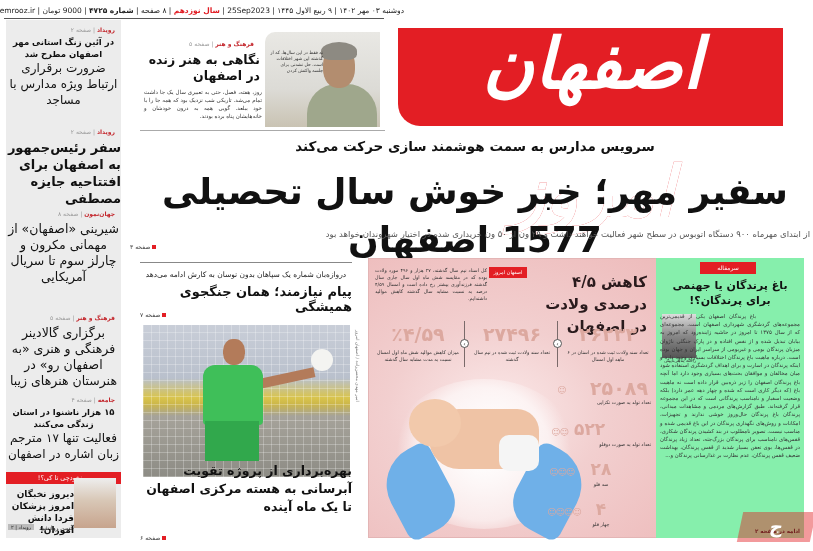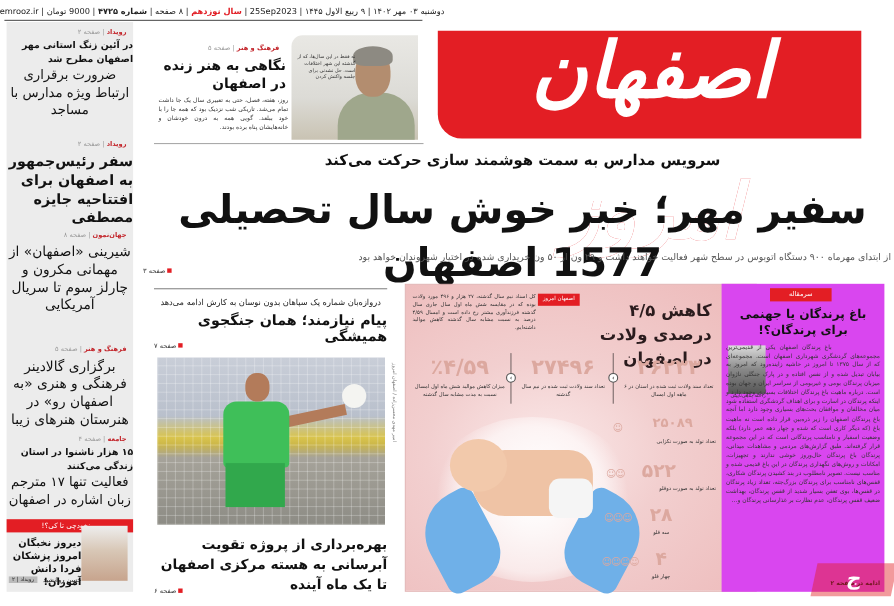--- a/index.html
+++ b/index.html
@@ -9,21 +9,21 @@
 .dateline .red{color:#e11b22;font-weight:bold}
 .dateline .bold{font-weight:bold}
 .rule{background:#555;height:1px}
 
 .mast-bg{left:398px;top:28px;width:385px;height:98px;background:#e31e24;border-radius:0 0 0 22px}
 .mast-text{left:395px;top:0;width:395px;height:128px;font-family:"DejaVu Serif",serif;font-weight:bold;font-style:italic;font-size:70px;color:#fff;direction:rtl;text-align:center;line-height:128px;letter-spacing:-2px;text-shadow:0 0 0 #e31e24}
 
 .leftcol{left:6px;top:20px;width:115px;height:518px;background:#ececec}
 .tag{font-size:6px;color:#999;direction:rtl;text-align:right;padding:0 6px}
 .tag .k{color:#c3252b;font-weight:bold}
-.lc-sub{font-size:8.5px;font-weight:bold;line-height:12px;text-align:right;direction:rtl}
+.lc-sub{font-size:8.5px;font-weight:bold;line-height:12px;text-align:center;direction:rtl}
 .lc-head{font-size:12px;font-weight:normal;line-height:16px;text-align:center;direction:rtl}
 .lc-head-l{font-size:13px;font-weight:bold;line-height:17px;text-align:right;direction:rtl}
 .redbar{background:#e31e24;color:#fff;font-size:6.5px;text-align:center;height:12px;line-height:12px;direction:rtl}
 
 .photo-man{left:265px;top:32px;width:115px;height:95px;background:linear-gradient(180deg,#e9e8e4 0%,#dcdbd6 60%,#c9c3b3 100%);border-radius:10px 0 0 0;overflow:hidden}
 .man-head{left:58px;top:14px;width:32px;height:42px;border-radius:45%;background:#b38d6f}
 .man-hair{left:56px;top:10px;width:36px;height:18px;border-radius:50% 50% 30% 30%;background:#8d8a82}
 .man-body{left:42px;top:52px;width:70px;height:50px;border-radius:30px 30px 0 0;background:#9fa78c}
 .man-cap{left:4px;top:18px;width:54px;font-size:4.5px;color:#333;direction:rtl;text-align:right;line-height:6px}
 .story-top-tag{left:150px;top:40px;width:110px}
@@ -39,39 +39,39 @@
 .sport-kicker{left:140px;top:270px;width:212px;font-size:7.5px;direction:rtl;text-align:center;color:#222}
 .sport-title{left:140px;top:284px;width:212px;font-size:13px;font-weight:bold;direction:rtl;text-align:right}
 .photo-keeper{left:143px;top:325px;width:207px;height:152px;overflow:hidden;background:linear-gradient(180deg,#c9ced8 0%,#b9c0cc 35%,#d9c44c 48%,#ccb74a 52%,#a6a39a 60%,#8d8c85 100%)}
 .net{left:0;top:0;width:100%;height:100%;background-image:linear-gradient(90deg,rgba(255,255,255,.25) 1px,transparent 1px),linear-gradient(0deg,rgba(255,255,255,.25) 1px,transparent 1px);background-size:8px 8px}
 .keeper-body{left:60px;top:40px;width:60px;height:60px;background:#3fbf59;border-radius:12px 12px 4px 4px}
 .keeper-shorts{left:62px;top:96px;width:54px;height:40px;background:#31a84c}
 .keeper-head{left:80px;top:14px;width:22px;height:26px;border-radius:45%;background:#b37b5a}
 .keeper-arm{left:116px;top:48px;width:56px;height:10px;background:#b37b5a;transform:rotate(-12deg)}
 .ball{left:168px;top:24px;width:22px;height:22px;border-radius:50%;background:#f4f4f1}
 .credit{left:352px;top:330px;width:8px;height:150px;font-size:4.5px;color:#777;writing-mode:vertical-rl}
-.water-title{left:140px;top:486px;width:212px;font-size:12.5px;font-weight:bold;line-height:18px;direction:rtl;text-align:right}
+.water-title{left:140px;top:462px;width:212px;font-size:12.5px;font-weight:bold;line-height:18px;direction:rtl;text-align:right}
 
 .info{left:368px;top:258px;width:320px;height:280px;background:radial-gradient(ellipse at 40% 55%,#fbe9e9 0%,#f2cfcf 40%,#edb9b9 100%);border:1px solid #e3b5b5}
 .info-title{left:162px;top:12px;width:116px;font-size:15px;font-weight:bold;line-height:22px;direction:rtl;text-align:right;color:#2a1b1d}
 .info-logo{left:120px;top:8px;width:38px;height:11px;background:#e31e24;color:#fff;font-size:5px;text-align:center;line-height:11px}
 .info-desc{left:6px;top:8px;width:112px;font-size:4.8px;line-height:7px;color:#333;direction:rtl;text-align:justify}
 .stat{font-weight:bold;color:#dca89f;text-align:center}
 .stat-lbl{font-size:4.8px;color:#333;direction:rtl;text-align:center;line-height:7px}
 .vline{width:1px;background:#7a6a6a}
 .arrow-c{width:9px;height:9px;border:1px solid #555;border-radius:50%;background:#fff;font-size:6px;line-height:7px;text-align:center}
 .baby-glow{left:20px;top:120px;width:190px;height:150px;border-radius:50%;background:radial-gradient(circle,#fff 0%,rgba(255,255,255,.6) 55%,rgba(255,255,255,0) 72%)}
 .baby-body{left:60px;top:150px;width:110px;height:60px;border-radius:55px 40px 40px 55px;background:#efc3a5}
 .baby-head{left:40px;top:140px;width:52px;height:48px;border-radius:50%;background:#f2c9ab}
 .diaper{left:130px;top:176px;width:40px;height:36px;border-radius:10px;background:#f5f5f5}
 .hand-l{left:20px;top:190px;width:60px;height:85px;background:#6fb0e8;border-radius:40px 10px 30px 10px;transform:rotate(-28deg)}
 .hand-r{left:150px;top:190px;width:60px;height:85px;background:#6fb0e8;border-radius:10px 40px 10px 30px;transform:rotate(28deg)}
 .face-icons{font-size:9px;color:#dca89f;letter-spacing:-1px}
 
-.editorial{left:656px;top:258px;width:148px;height:280px;background:#d946ef}
+.editorial{left:656px;top:258px;width:148px;height:280px;background:#86efac}
 .ed-tag{left:44px;top:4px;width:56px;height:12px;background:#e31e24;color:#fff;font-size:6px;text-align:center;line-height:12px}
 .ed-title{left:4px;top:20px;width:140px;font-size:11px;font-weight:bold;line-height:15px;text-align:center;direction:rtl}
 .ed-photo{left:6px;top:56px;width:34px;height:44px;background:linear-gradient(180deg,#ddd 0%,#888 50%,#555 100%)}
 .ed-photo-cap{left:2px;top:100px;width:44px;font-size:4.5px;color:#333;direction:rtl;text-align:center}
 .ed-body{left:4px;top:54px;width:140px;font-size:5.4px;line-height:8.2px;color:#333;direction:rtl;text-align:justify}
 .ed-cont{left:4px;top:270px;width:140px;font-size:5.5px;font-weight:bold;direction:rtl;text-align:right}
 .watermark{left:740px;top:512px;width:73px;height:30px;background:rgba(227,30,36,.45);color:#fff;font-weight:bold;font-size:18px;line-height:30px;text-align:center;transform:skewX(-12deg)}
 
 .op-photo{left:74px;top:478px;width:42px;height:50px;background:linear-gradient(180deg,#eee 0%,#d8c7b6 45%,#c7a48d 100%)}
 </style>
@@ -174,24 +174,24 @@
   <div class="abs stat-lbl" style="left:6px;top:90px;width:86px">میزان کاهش موالید شش ماه اول امسال نسبت به مدت مشابه سال گذشته</div>
 
   <div class="abs baby-glow"></div>
   <div class="abs hand-l"></div>
   <div class="abs hand-r"></div>
   <div class="abs baby-body"></div>
   <div class="abs diaper"></div>
   <div class="abs baby-head"></div>
 
   <div class="abs face-icons" style="left:188px;top:126px">☺</div>
-  <div class="abs stat" style="left:205px;top:118px;width:75px;font-size:12px;text-align:center">۲۵۰۸۹</div>
+  <div class="abs stat" style="left:221px;top:118px;width:75px;font-size:19px;text-align:left">۲۵۰۸۹</div>
   <div class="abs stat-lbl" style="left:196px;top:140px;width:86px;text-align:right">تعداد تولد به صورت تکزایی</div>
   <div class="abs face-icons" style="left:182px;top:168px">☺☺</div>
-  <div class="abs stat" style="left:205px;top:160px;width:50px;font-size:17px;text-align:center">۵۲۲</div>
+  <div class="abs stat" style="left:205px;top:160px;width:50px;font-size:17px;text-align:left">۵۲۲</div>
   <div class="abs stat-lbl" style="left:196px;top:182px;width:86px;text-align:right">تعداد تولد به صورت دوقلو</div>
   <div class="abs face-icons" style="left:180px;top:208px">☺☺☺</div>
   <div class="abs stat" style="left:212px;top:200px;width:40px;font-size:17px">۲۸</div>
   <div class="abs stat-lbl" style="left:212px;top:222px;width:40px">سه قلو</div>
   <div class="abs face-icons" style="left:178px;top:248px">☺☺☺☺</div>
   <div class="abs stat" style="left:212px;top:240px;width:40px;font-size:17px">۴</div>
   <div class="abs stat-lbl" style="left:212px;top:262px;width:40px">چهار قلو</div>
 </div>
 
 <div class="abs editorial">

